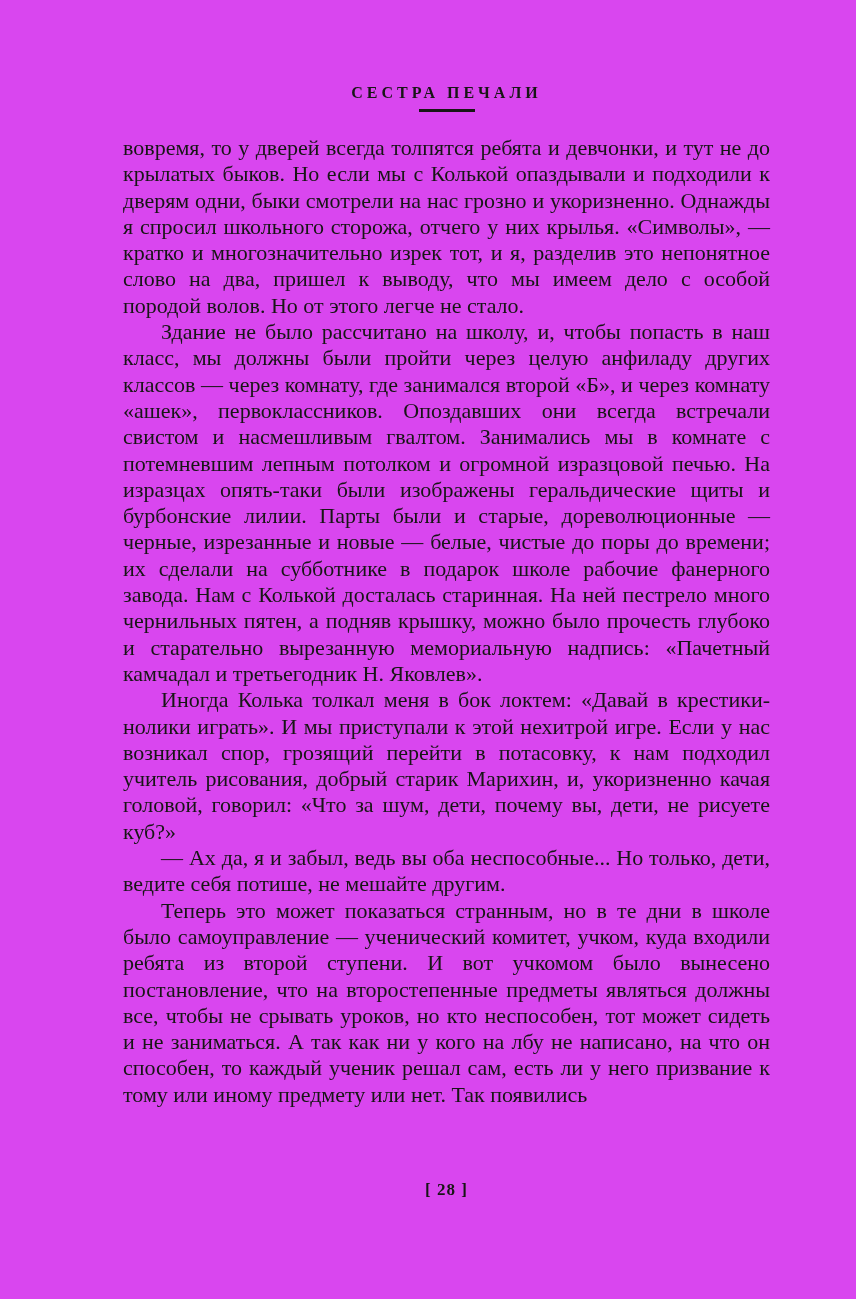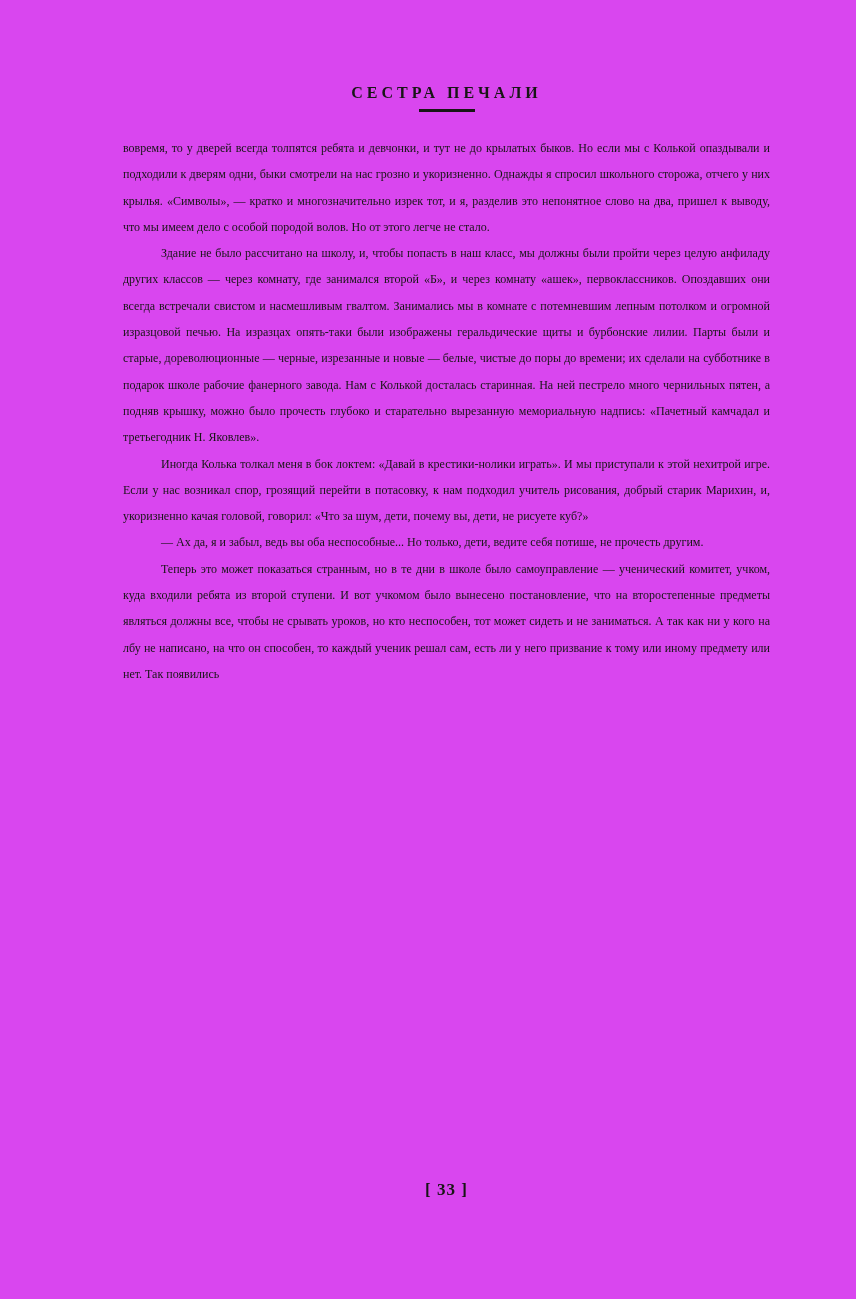--- a/index.html
+++ b/index.html
@@ -30,21 +30,21 @@
     white-space: nowrap;
   }
   .head-rule {
     width: 56px;
     height: 3px;
     background: #171615;
     margin: 7px auto 0 auto;
   }
   .body-text {
     margin-top: 23px;
-    font-size: 12px;
+    font-size: 22px;
     line-height: 26.3px;
     text-align: justify;
     hyphens: auto;
     -webkit-hyphens: auto;
   }
   .body-text p {
     margin: 0;
     padding: 0;
     text-indent: 38px;
   }
@@ -69,21 +69,21 @@
 
   <header class="running-head">
     <div class="head-title">СЕСТРА ПЕЧАЛИ</div>
     <div class="head-rule"></div>
   </header>
 
   <main class="body-text">
     <p class="no-indent">вовремя, то у дверей всегда толпятся ребята и девчонки, и тут не до крылатых быков. Но если мы с Колькой опаздывали и подходили к дверям одни, быки смотрели на нас грозно и укоризненно. Однажды я спросил школьного сторожа, отчего у них крылья. «Символы», — кратко и многозначительно изрек тот, и я, разделив это непонятное слово на два, пришел к выводу, что мы имеем дело с особой породой волов. Но от этого легче не стало.</p>
     <p>Здание не было рассчитано на школу, и, чтобы попасть в наш класс, мы должны были пройти через целую анфиладу других классов — через комнату, где занимался второй «Б», и через комнату «ашек», первоклассников. Опоздавших они всегда встречали свистом и насмешливым гвалтом. Занимались мы в комнате с потемневшим лепным потолком и огромной изразцовой печью. На изразцах опять-таки были изображены геральдические щиты и бурбонские лилии. Парты были и старые, дореволюционные — черные, изрезанные и новые — белые, чистые до поры до времени; их сделали на субботнике в подарок школе рабочие фанерного завода. Нам с Колькой досталась старинная. На ней пестрело много чернильных пятен, а подняв крышку, можно было прочесть глубоко и старательно вырезанную мемориальную надпись: «Пачетный камчадал и третьегодник Н. Яковлев».</p>
     <p>Иногда Колька толкал меня в бок локтем: «Давай в крестики-нолики играть». И мы приступали к этой нехитрой игре. Если у нас возникал спор, грозящий перейти в потасовку, к нам подходил учитель рисования, добрый старик Марихин, и, укоризненно качая головой, говорил: «Что за шум, дети, почему вы, дети, не рисуете куб?»</p>
-    <p>— Ах да, я и забыл, ведь вы оба неспособные... Но только, дети, ведите себя потише, не прочесть другим.</p>
+    <p>— Ах да, я и забыл, ведь вы оба неспособные... Но только, дети, ведите себя потише, не мешайте другим.</p>
     <p>Теперь это может показаться странным, но в те дни в школе было самоуправление — ученический комитет, учком, куда входили ребята из второй ступени. И вот учкомом было вынесено постановление, что на второстепенные предметы являться должны все, чтобы не срывать уроков, но кто неспособен, тот может сидеть и не заниматься. А так как ни у кого на лбу не написано, на что он способен, то каждый ученик решал сам, есть ли у него призвание к тому или иному предмету или нет. Так появились</p>
   </main>
 
   <footer class="folio">
-    <span>[ 33 ]</span>
+    <span>[ 28 ]</span>
   </footer>
 
 </div>
 
 </body></html>

